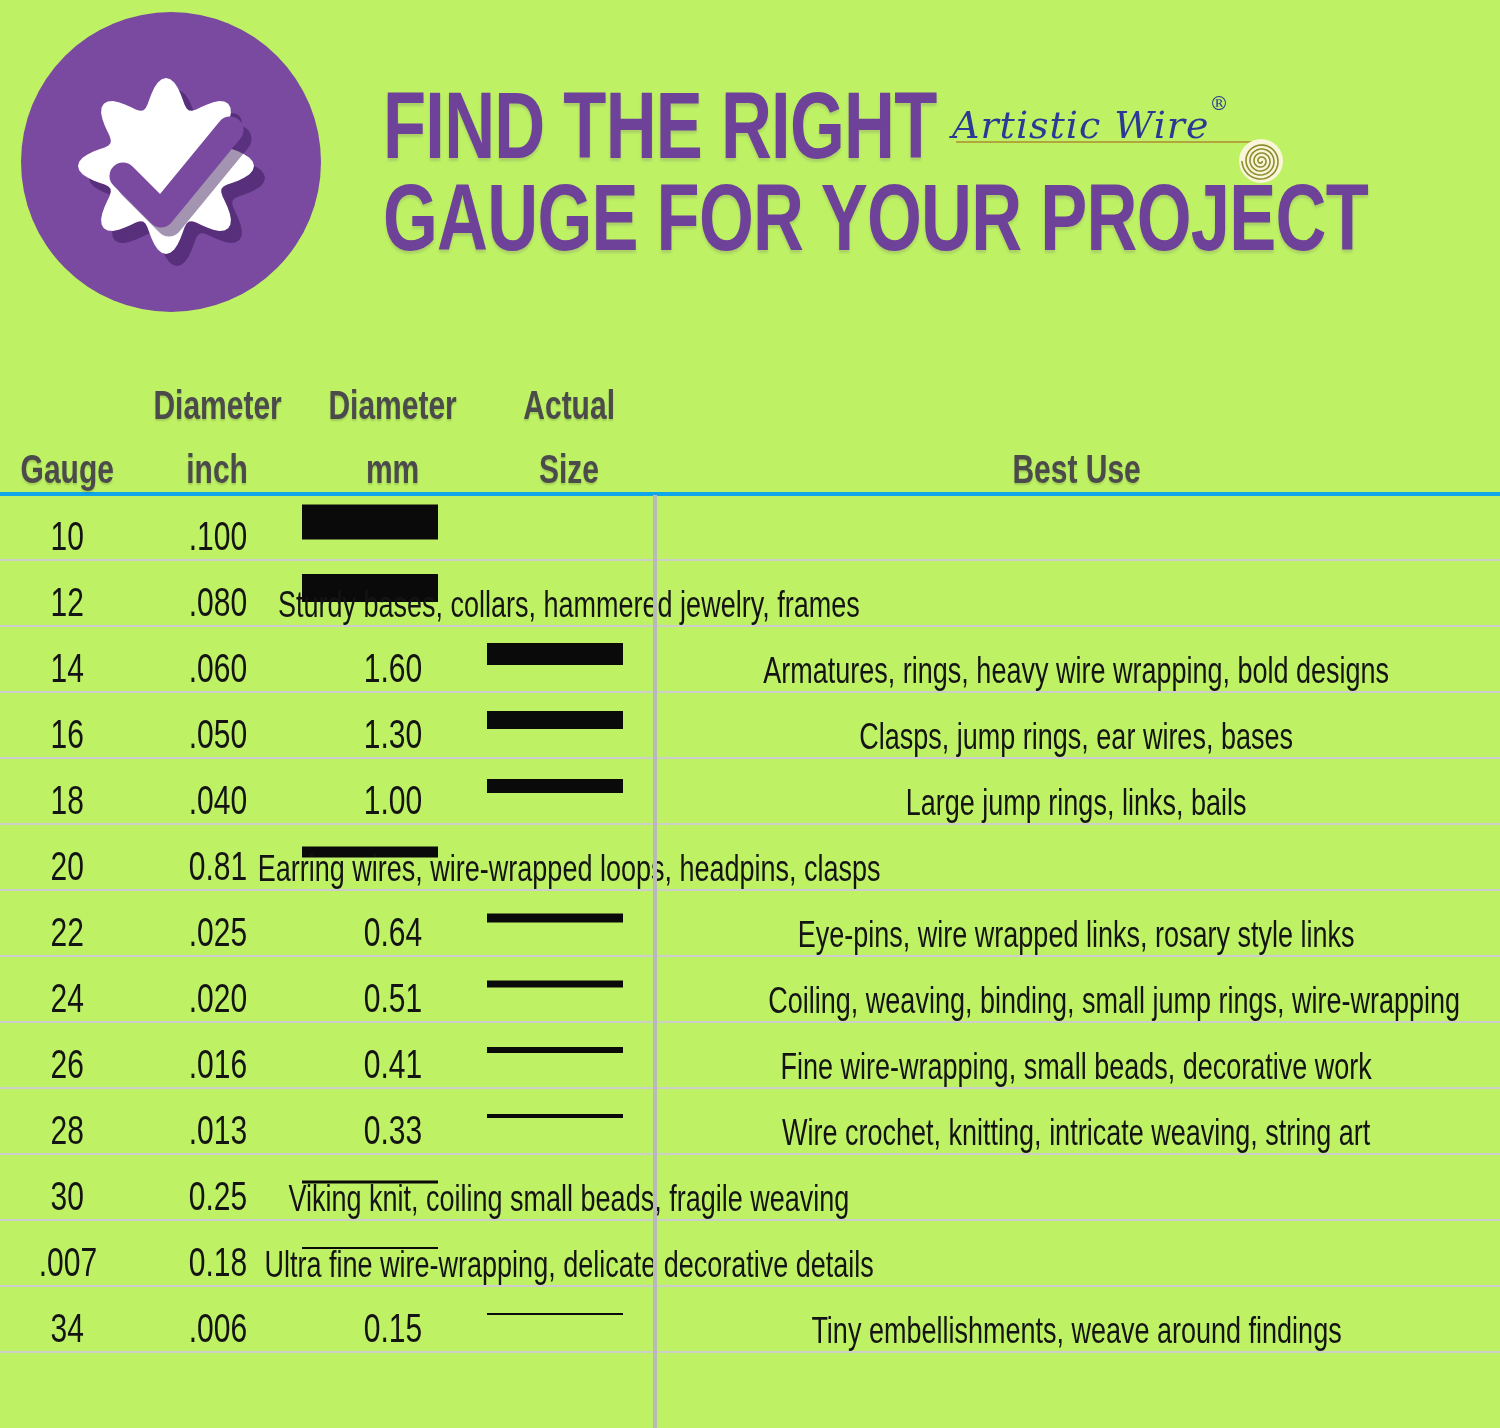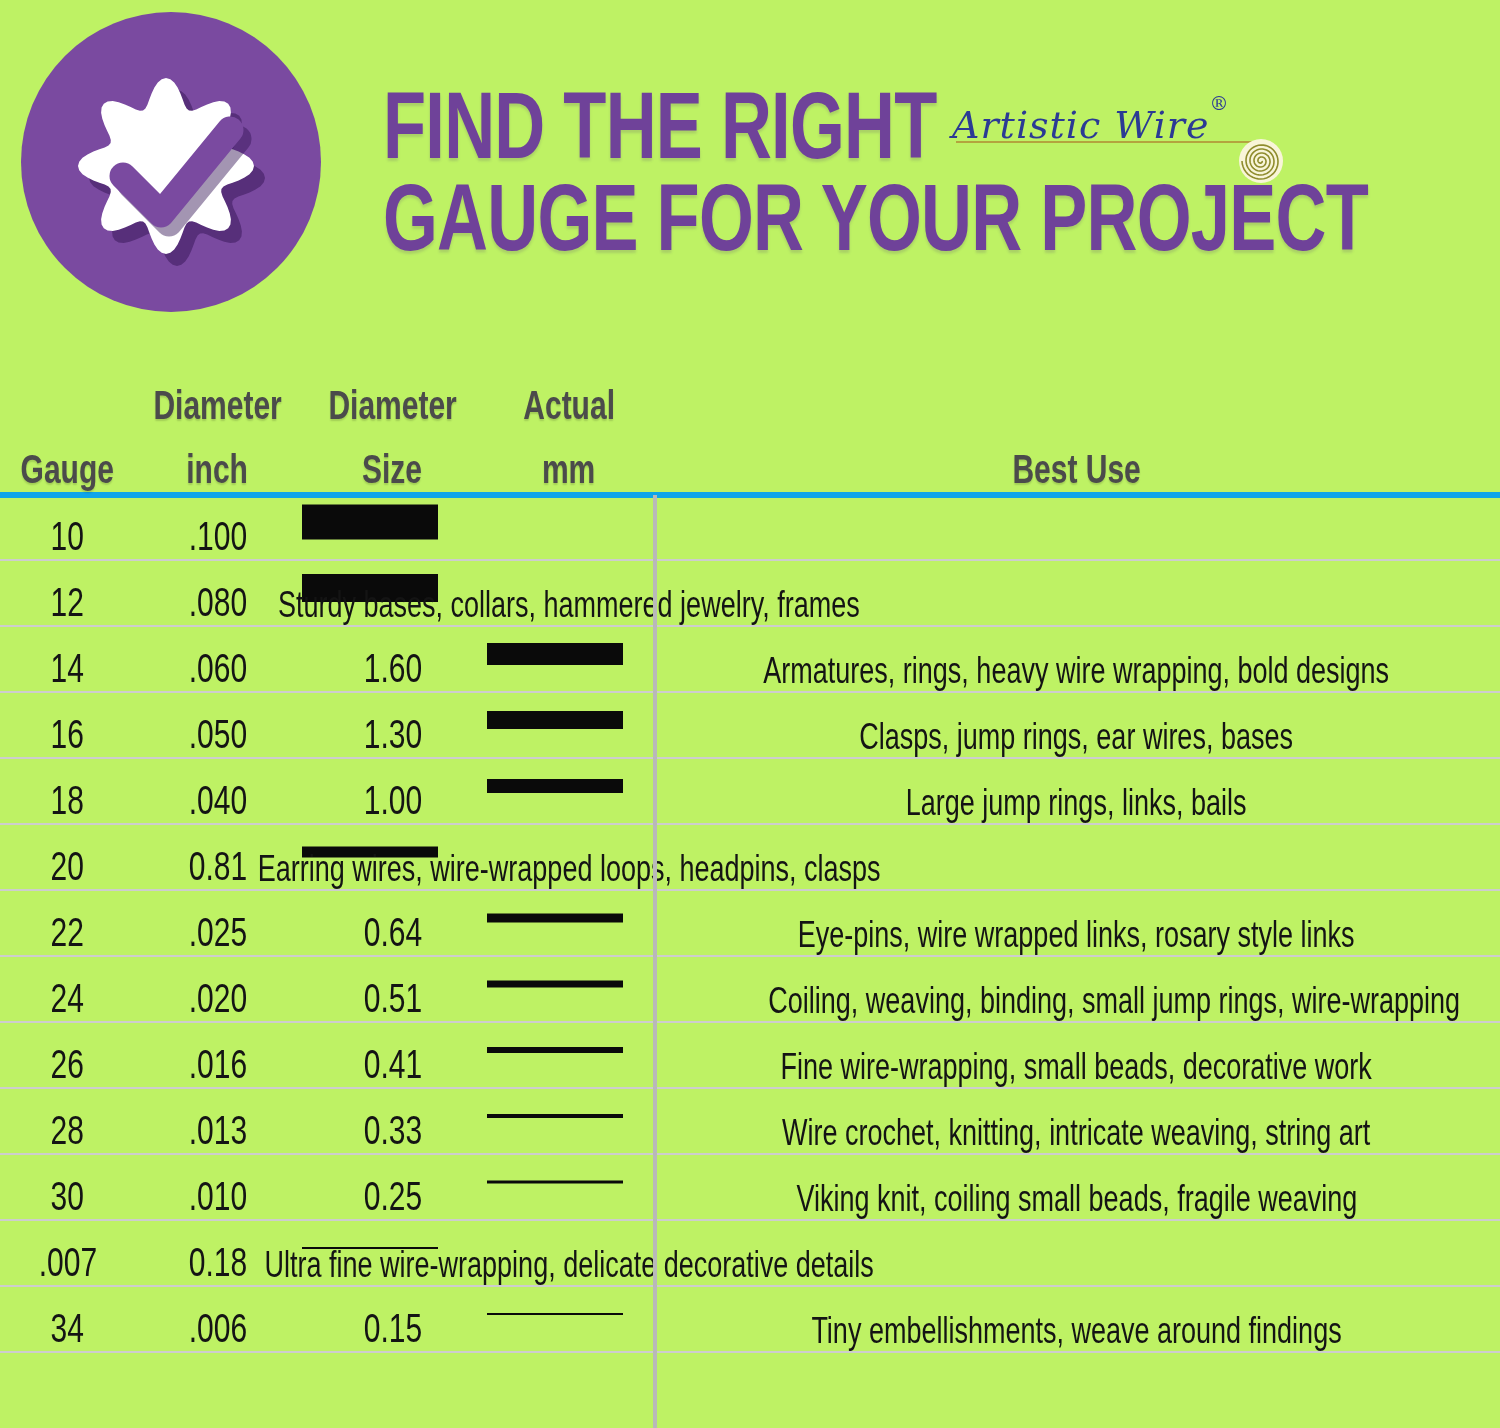--- a/index.html
+++ b/index.html
@@ -19,21 +19,21 @@
   .reg{font-family:"DejaVu Serif",serif;color:#2B3A94;font-size:19px;vertical-align:28px;}
   .logo-underline{position:absolute;left:4px;top:49px;width:312px;height:2px;background:#B3A43E;}
   .spiral{position:absolute;left:286px;top:46px;width:46px;height:46px;}
 
   
   .cond{display:inline-block;transform:scaleX(0.75);transform-origin:center;white-space:nowrap;}
 
   
   .thead{position:absolute;left:0;top:368px;width:1500px;height:124px;display:grid;
          grid-template-columns:135px 165px 185px 168px 1fr;grid-template-rows:60px 64px;
-         border-bottom:6px solid #0ea5e9;box-sizing:content-box;}
+         border-bottom:4px solid #0ea5e9;box-sizing:content-box;}
   .th{display:flex;justify-content:center;align-items:flex-end;font-weight:bold;font-size:40px;
       line-height:42px;color:#4B4B4B;text-shadow:0 2px 2px rgba(0,0,0,0.15);padding-bottom:2px;}
 
   
   .rows{position:absolute;left:0;top:495px;width:1500px;}
   .row{display:grid;grid-template-columns:135px 165px 185px 168px 1fr;height:66px;
        box-sizing:border-box;border-bottom:2px solid #CDCDCD;position:relative;}
   .cell{display:flex;justify-content:center;align-items:flex-start;overflow:visible;}
   .num{font-size:40px;line-height:40px;padding-top:21px;font-weight:400;color:#141414;}
   .use{font-size:36px;line-height:40px;padding-top:24px;color:#141414;}
@@ -84,26 +84,26 @@
       </div>
     <div class="th"></div>
 
     <div class="th">
         <span class="cond">Gauge</span>
       </div>
     <div class="th">
         <span class="cond">inch</span>
       </div>
     <div class="th">
+        <span class="cond">mm</span>
+      </div>
+    <div class="th">
         <span class="cond">Size</span>
       </div>
     <div class="th">
-        <span class="cond">mm</span>
-      </div>
-    <div class="th">
         <span class="cond">Best Use</span>
       </div>
   </div>
 
   <div class="rows">
     <div class="row">
       <div class="cell">
           <span class="cond num">10</span>
         </div>
       <div class="cell">
@@ -268,23 +268,20 @@
       <div class="cell">
           <span class="cond use">Wire crochet, knitting, intricate weaving, string art</span>
         </div>
     </div>
 
     <div class="row">
       <div class="cell">
           <span class="cond num">30</span>
         </div>
       <div class="cell">
-          <span class="cond num">.010</span>
-        </div>
-      <div class="cell">
           <span class="cond num">0.25</span>
         </div>
       <div class="cell c-size">
           <div class="bar" style="height: 3px;"></div>
         </div>
       <div class="cell">
           <span class="cond use">Viking knit, coiling small beads, fragile weaving</span>
         </div>
     </div>
 

